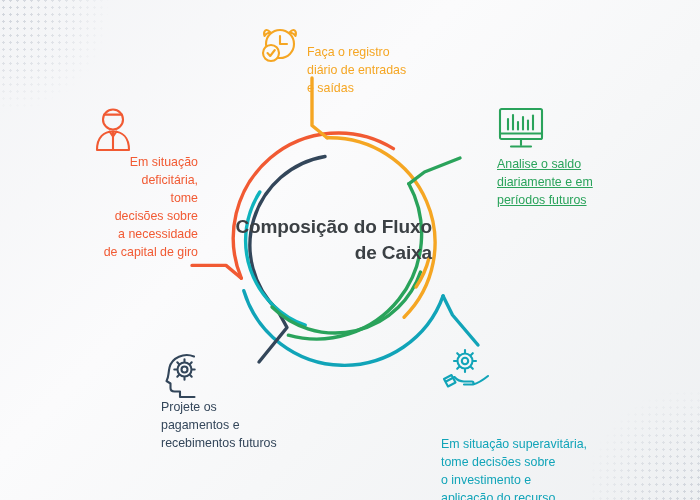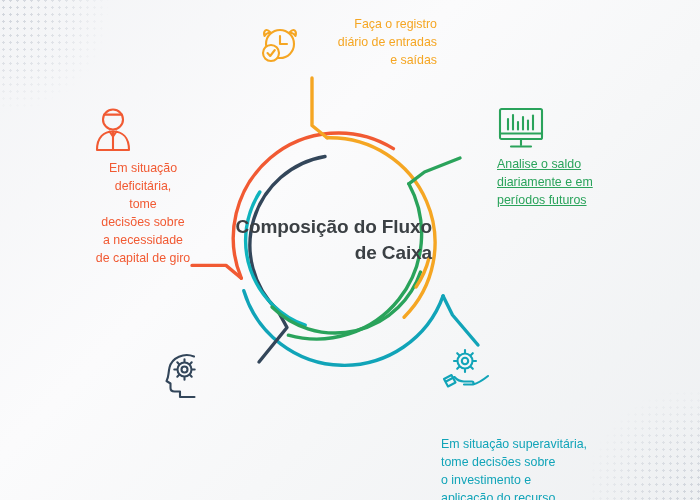--- a/index.html
+++ b/index.html
@@ -59,23 +59,23 @@
     color: #3b4044;
     letter-spacing: -0.1px;
   }
   .node-label {
     position: absolute;
     font-size: 12.4px;
     line-height: 1.45;
     font-weight: 500;
     white-space: pre-line;
   }
-  #lbl-top    { left: 307px; top: 16px;  width: 130px; color: #f5a623; text-align: right; }
+  #lbl-top    { left: 307px; top: 44px;  width: 130px; color: #f5a623; }
   #lbl-right  { left: 497px; top: 156px; width: 125px; color: #2aa35b; text-decoration: underline; }
-  #lbl-left   { left: 88px;  top: 160px; width: 110px; color: #f15a33; text-align: center; }
+  #lbl-left   { left: 88px;  top: 154px; width: 110px; color: #f15a33; text-align: right; }
   #lbl-bleft  { left: 161px; top: 399px; width: 155px; color: #33465a; }
   #lbl-bright { left: 441px; top: 399px; width: 175px; color: #11a4b8; margin-top: 37px; }
 </style>
 </head>
 <body>
 
 <div id="stage">
 
   <div class="corner-dots tl"></div>
   <div class="corner-dots br"></div>
@@ -165,20 +165,23 @@
 
   <div class="node-label" id="lbl-right">Analise o saldo
 diariamente e em
 períodos futuros</div>
 
   <div class="node-label" id="lbl-bright">Em situação superavitária,
 tome decisões sobre
 o investimento e
 aplicação do recurso.</div>
 
+  <div class="node-label" id="lbl-bleft">Projete os
+pagamentos e
+recebimentos futuros</div>
 
   <div class="node-label" id="lbl-left">Em situação
 deficitária,
 tome
 decisões sobre
 a necessidade
 de capital de giro</div>
 
 </div>
 

